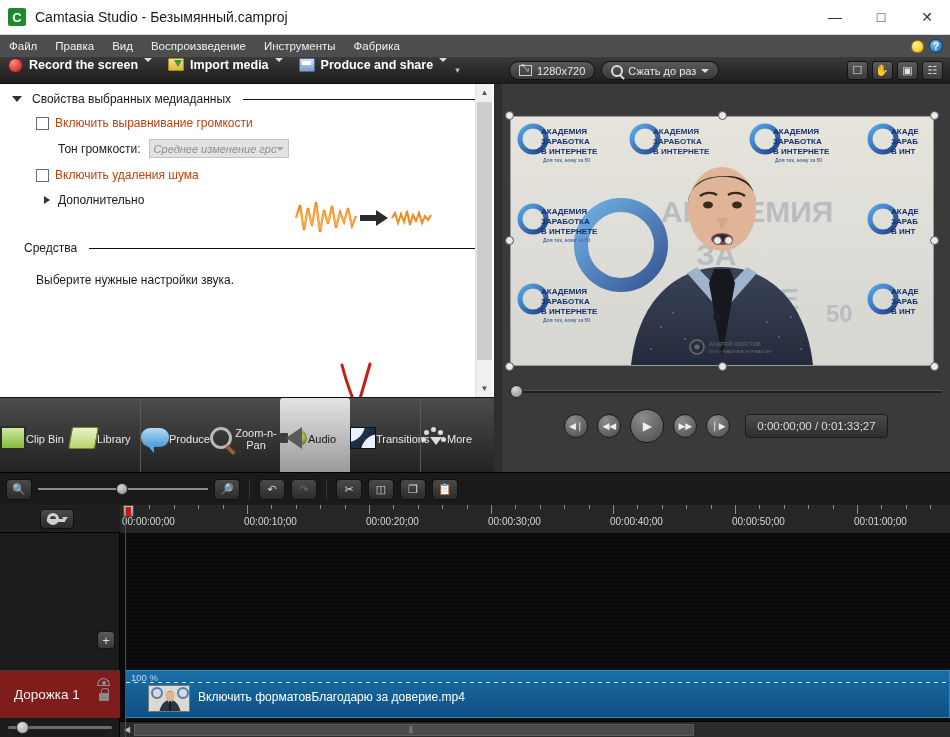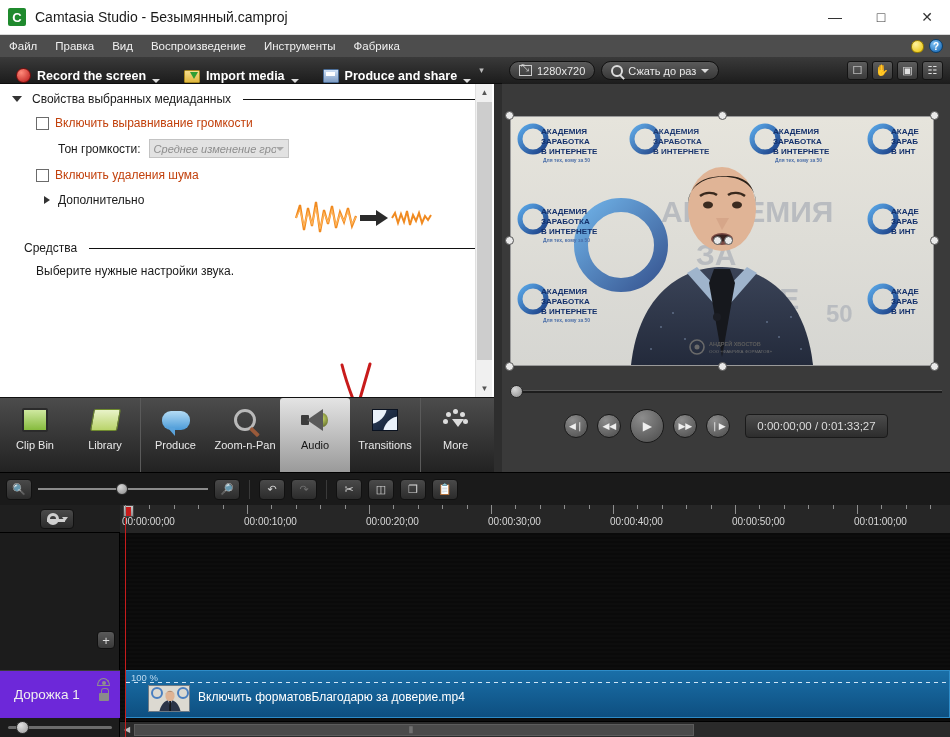--- a/index.html
+++ b/index.html
@@ -47,21 +47,21 @@
     border:1px solid #09406f;
   }
 
   
   .maintoolbar {
     position:absolute; left:0; top:57px; width:950px; height:27px;
     background:linear-gradient(#3a3a3a,#1c1c1c);
     border-bottom:1px solid #0d0d0d;
     display:flex; align-items:center;
   }
-  .mt-btn { display:flex; align-items:flex-end; gap:6px; padding:0 8px; height:25px;margin-left:8px; }
+  .mt-btn { display:flex; align-items:flex-start; gap:6px; padding:0 8px; height:25px; }
   .mt-label { font-size:12.5px; font-weight:bold; color:#fff; }
   .mt-caret { width:0;height:0;border-left:4px solid transparent;border-right:4px solid transparent;border-top:4px solid #ddd; }
   .rec-dot {
     width:15px;height:15px;border-radius:50%;
     background:radial-gradient(circle at 33% 28%,#ff8a7a,#b81818);
     border:1px solid #7a0d0d;
   }
   .ico-folder {
     width:16px;height:13px;border-radius:1px;
     background:linear-gradient(#f6dd8e,#e0b83f); border:1px solid #a98a20; position:relative;
@@ -116,21 +116,21 @@
     width:0;height:0;border-top:4px solid transparent;border-bottom:4px solid transparent;
     border-left:6px solid #333; margin-right:8px;
   }
   .exp-label { font-size:12px; color:#1a1a1a; }
 
   
   .wavewrap { position:absolute; left:294px; top:112px; width:140px; height:44px; }
 
   
   .tools-head { margin-top:26px; }
-  .tools-desc { font-size:12px; color:#1a1a1a; padding-left:36px; margin-top:9px; }
+  .tools-desc { font-size:12px; color:#1a1a1a; padding-left:36px; margin-top:18px; }
   .btngrid { position:absolute; left:36px; top:289px; }
   .abtn {
     width:131px;height:27px;background:linear-gradient(#fdfdfd,#eeeeee);
     border:1px solid #b4b4b4; display:inline-flex; align-items:center;
     gap:7px; padding-left:7px; font-size:11.5px; color:#1a1a1a;
     margin:0 7px 10px 0; vertical-align:top;
   }
   .spk {
     width:17px;height:15px;flex:none;position:relative;
   }
@@ -157,21 +157,21 @@
   .pscroll .arrowbox { width:17px;height:17px;display:flex;align-items:center;justify-content:center;color:#555;font-size:8px; }
   .pscroll .thumb { position:absolute; left:1px; top:18px; width:15px; height:258px; background:#cdcdcd; }
 
   
   .tabstrip {
     position:absolute; left:0; top:397px; width:494px; height:75px;
     background:linear-gradient(#4c4c4c,#222222);
     border-top:1px solid #111; display:flex; align-items:stretch;
   }
   .tab {
-    width:70px; display:flex; flex-direction:column; align-items:center;
+    width:70px; display:flex; flex-direction:row; align-items:center;
     padding-top:5px; color:#e9e9e9; font-size:11px; position:relative;
   }
   .tab .tab-ico { height:34px; display:flex; align-items:center; justify-content:center; }
   .tab .tab-label { text-align:center; line-height:12px; margin-top:2px; }
   .tab.active { background:linear-gradient(#e4e4e4,#9a9a9a); color:#151515; border-radius:3px 3px 0 0; }
   .tab.sep { border-left:1px solid #5a5a5a; }
 
   .ico-clipbin{width:26px;height:24px;background:linear-gradient(#cfe8a0,#86bb3d);border:2px solid #2b2b2b;border-radius:2px;}
   .ico-library{width:27px;height:22px;background:linear-gradient(#e9f3c9,#b9d46a);border:1px solid #6f8a2e;transform:skewX(-10deg);border-radius:2px;}
   .ico-callout{width:28px;height:19px;background:linear-gradient(#b4dcf5,#4a9ad8);border-radius:9px;position:relative;}
@@ -314,21 +314,21 @@
     position:absolute; left:0; top:0; width:120px; height:204px;
     background:#1c1c1c; border-right:1px solid #000;
   }
   .addtrack {
     position:absolute; left:97px; top:98px; width:18px;height:18px;border-radius:4px;
     background:linear-gradient(#5a5a5a,#3a3a3a); border:1px solid #111;
     color:#ddd; font-size:13px; display:flex;align-items:center;justify-content:center; line-height:1;
   }
   .trk-row-head {
     position:absolute; left:0; top:137px; width:120px; height:48px;
-    background:#6d28d9; border-top:1px solid #3a3a3a;
+    background:#7f1d1d; border-top:1px solid #3a3a3a;
     display:flex; align-items:center; padding-left:14px;
   }
   .trk-name { font-size:13.5px; color:#efefef; }
   .trk-ico-col { position:absolute; right:10px; top:7px; display:flex; flex-direction:column; gap:7px; align-items:center; }
   .eye { width:13px;height:8px;border-radius:50%/100% 100% 0 0;border:1px solid #8f8f8f; position:relative; }
   .eye:after{content:"";position:absolute;left:4px;top:2px;width:4px;height:4px;border-radius:50%;background:#8f8f8f;}
   .lock { width:10px;height:8px;background:#8a8a8a;border-radius:1px; position:relative; }
   .lock:before{content:"";position:absolute;left:2px;top:-5px;width:6px;height:6px;border:1.5px solid #8a8a8a;border-bottom:0;border-radius:3px 3px 0 0;}
 
   .canvas-area {

